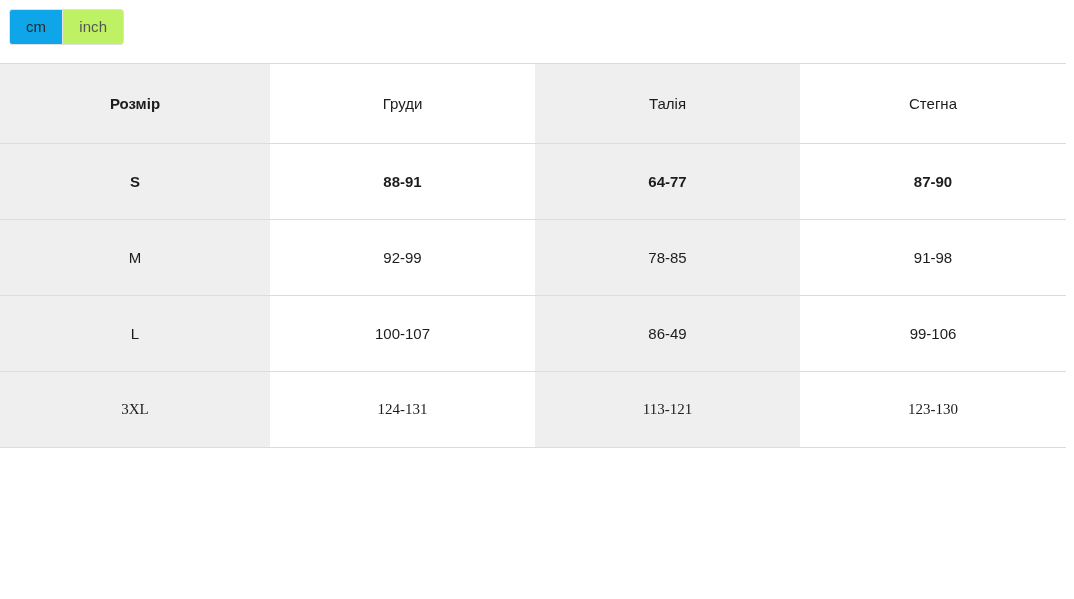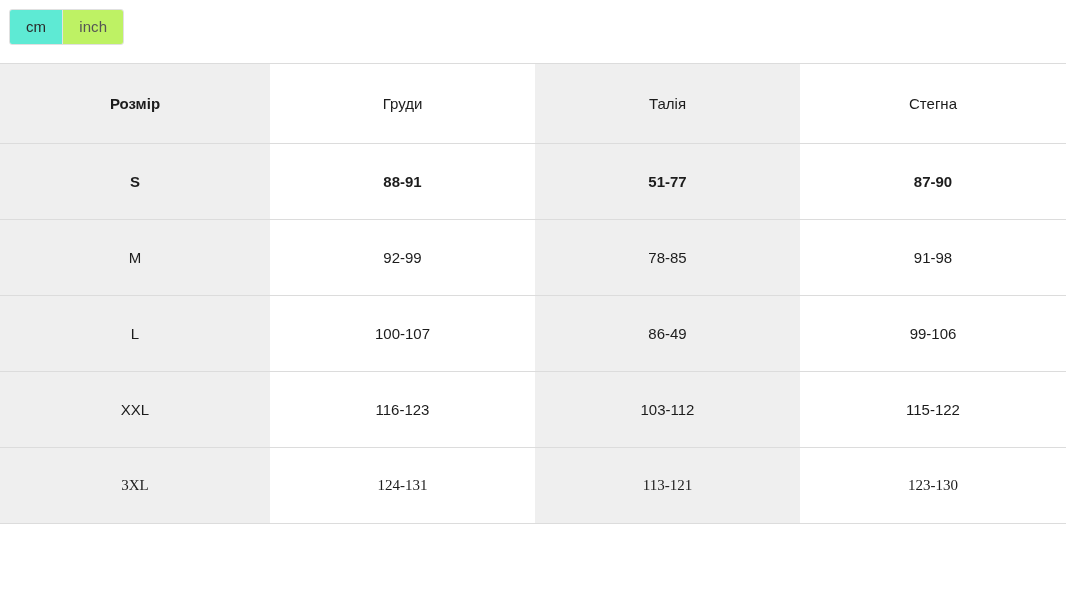--- a/index.html
+++ b/index.html
@@ -25,21 +25,21 @@
     border-radius: 3px;
     overflow: hidden;
     background: #ffffff;
   }
   .unit-btn {
     font-family: "Liberation Sans", sans-serif;
     font-size: 15px;
     line-height: 1;
     padding: 9px 16px 10px 16px;
     color: #2b2b2b;
-    background: #5eead4;
+    background: #0ea5e9;
     border: none;
     cursor: pointer;
     letter-spacing: .1px;
     min-width: 26px;
     text-align: center;
   }
   .unit-btn.inactive {
     background: #bef264;
     color: #555555;
     border-left: 1px solid #e3e3e3;
@@ -117,42 +117,36 @@
         <th class="shade col-size">Розмір</th>
         <th class="col-measure">Груди</th>
         <th class="shade col-measure">Талія</th>
         <th class="col-measure">Стегна</th>
       </tr>
     </thead>
     <tbody>
       <tr class="highlight">
         <td class="shade">S</td>
         <td>88-91</td>
-        <td class="shade">51-77</td>
+        <td class="shade">64-77</td>
         <td>87-90</td>
       </tr>
       <tr>
         <td class="shade">M</td>
         <td>92-99</td>
         <td class="shade">78-85</td>
         <td>91-98</td>
       </tr>
       <tr>
         <td class="shade">L</td>
         <td>100-107</td>
         <td class="shade">86-49</td>
         <td>99-106</td>
       </tr>
       <tr>
-        <td class="shade">XXL</td>
-        <td>116-123</td>
-        <td class="shade">103-112</td>
-        <td>115-122</td>
-      </tr>
-      <tr>
         <td class="shade">3XL</td>
         <td>124-131</td>
         <td class="shade">113-121</td>
         <td>123-130</td>
       </tr>
     </tbody>
   </table>
 </div>
 
 </body></html>

